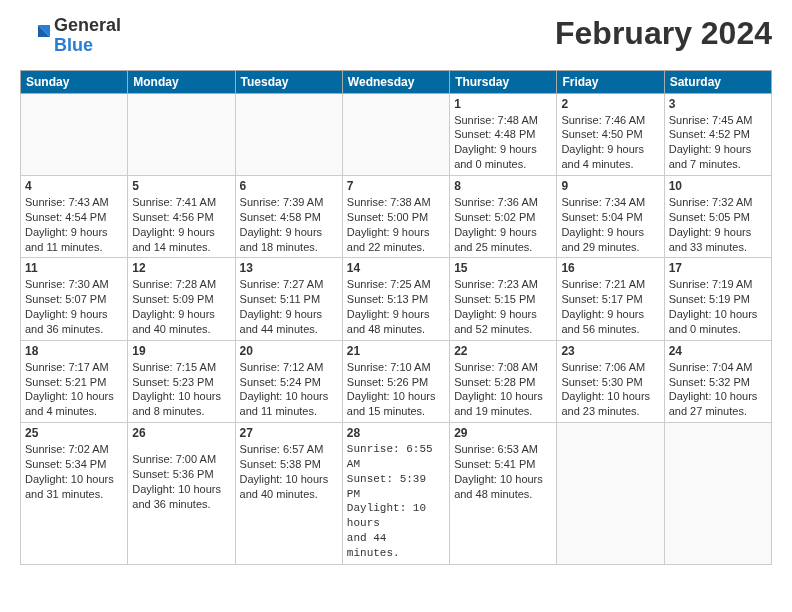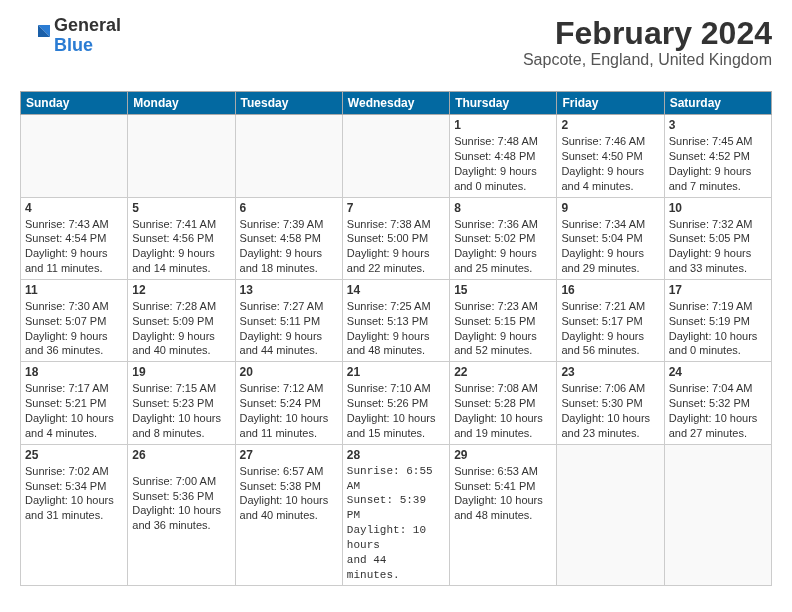--- a/index.html
+++ b/index.html
@@ -12,21 +12,21 @@
     }
     .page {
       width: 792px;
       height: 612px;
       padding: 16px 20px 10px 20px;
     }
     .header {
       display: flex;
       justify-content: space-between;
       align-items: flex-start;
-      margin-bottom: 22px;
+      margin-bottom: 14px;
     }
     .logo {
       display: flex;
       align-items: center;
     }
     .logo-text {
       display: flex;
       flex-direction: column;
       line-height: 1.1;
     }
@@ -106,21 +106,20 @@
         <polygon points="18,4 30,4 30,16" fill="#2b7cd3"></polygon>
         <polygon points="18,4 30,16 18,16" fill="#1a5fa8"></polygon>
       </svg>
       <div class="logo-text">
         <span class="logo-general">General</span>
         <span class="logo-blue">Blue</span>
       </div>
     </div>
     <div class="title-block">
       <div class="month-year">February 2024</div>
-      <div class="location">Sapcote, England, United Kingdom</div>
     </div>
   </div>
 
   <table class="calendar">
     <thead>
       <tr>
       <th>Sunday</th>
           <th>Monday</th>
           <th>Tuesday</th>
           <th>Wednesday</th>

